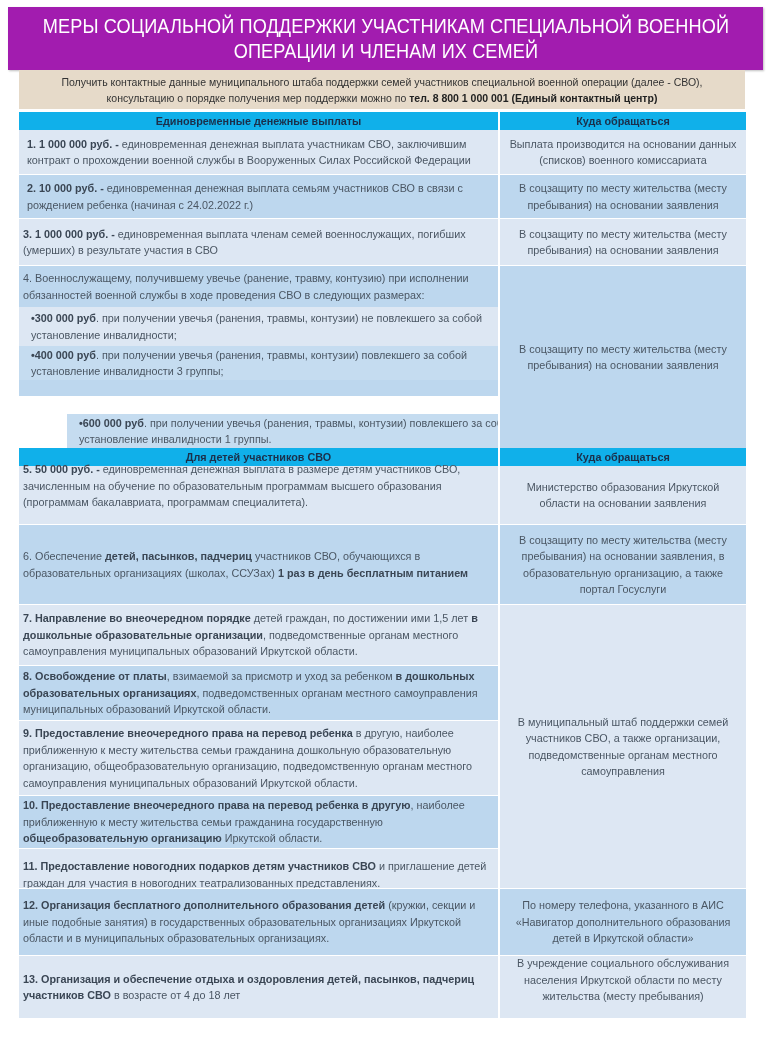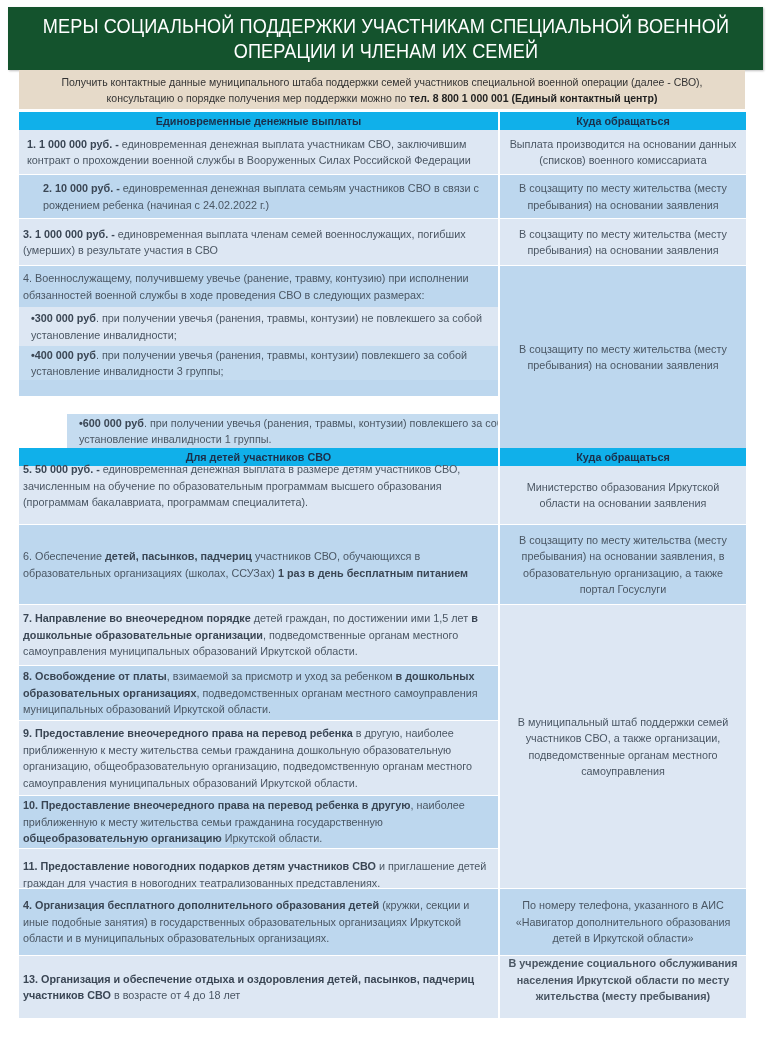--- a/index.html
+++ b/index.html
@@ -1,19 +1,19 @@
 <!DOCTYPE html>
 <html><head>
 <meta charset="utf-8">
 <style>
   html, body { margin: 0; padding: 0; background: #ffffff; }
   body { width: 768px; height: 1060px; position: relative; overflow: hidden;
          font-family: "Liberation Sans", sans-serif; color: #4a5663; }
   .banner { position: absolute; left: 8px; top: 7px; width: 755px; height: 63px;
-            background: #14532d; color: #ffffff; display: flex; align-items: center; justify-content: center;
+            background: #a21caf; color: #ffffff; display: flex; align-items: center; justify-content: center;
             text-align: center; font-family: "Liberation Sans", sans-serif; font-size: 19.5px; line-height: 25px;
             letter-spacing: 0.1px; box-shadow: 1px 1px 2px rgba(0,0,0,0.25); }
   .banner span { display: block; transform: scaleX(0.93); }
   .intro { position: absolute; left: 19px; top: 70px; width: 726px; height: 39px; background: #e6dac9;
            font-size: 10.5px; line-height: 16px; text-align: center; color: #333333;
            display: flex; flex-direction: column; justify-content: center; }
   .intro b { color: #222222; }
   .tbl { position: absolute; left: 19px; top: 112px; width: 727px; }
   .row { position: absolute; left: 0; width: 727px; display: flex; }
   .cell-l { position: absolute; left: 0; width: 479px; box-sizing: border-box; padding: 0 4px;
@@ -57,21 +57,21 @@
 
   <div class="row light" style="top:18px; height:44px;">
     <div class="cell-l light" style="height:44px;">
       <div style="padding-left:4px;"><b>1. 1 000 000 руб. -</b><span> единовременная денежная выплата участникам СВО, заключившим контракт о прохождении военной службы в Вооруженных Силах Российской Федерации</span></div>
     </div>
     <div class="cell-r light" style="height:44px;">Выплата производится на основании данных (списков) военного комиссариата</div>
   </div>
   <div class="hline" style="top:62px;"></div>
 
   <div class="row dark" style="top:63px; height:43px;">
-    <div class="cell-l dark" style="height:43px;margin-left:16px;">
+    <div class="cell-l dark" style="height:43px;">
       <div style="padding-left:4px;"><b>2. 10 000 руб. -</b><span> единовременная денежная выплата семьям участников СВО в связи с рождением ребенка (начиная с 24.02.2022 г.)</span></div>
     </div>
     <div class="cell-r dark" style="height:43px;">В соцзащиту по месту жительства (месту пребывания) на основании заявления</div>
   </div>
   <div class="hline" style="top:106px;"></div>
 
   <div class="row light" style="top:107px; height:46px;">
     <div class="cell-l light" style="height:46px;">
       <div><b>3. 1 000 000 руб. -</b><span> единовременная выплата членам семей военнослужащих, погибших (умерших) в результате участия в СВО</span></div>
     </div>
@@ -129,27 +129,27 @@
     </div>
     <div class="cell-l light" style="top:244px; height:51px;">
       <div><b>11. Предоставление новогодних подарков детям участников СВО</b><span> и приглашение детей граждан для участия в новогодних театрализованных представлениях.</span></div>
     </div>
     <div class="cell-r light" style="top:0; height:283px;">В муниципальный штаб поддержки семей участников СВО, а также организации, подведомственные органам местного самоуправления</div>
   </div>
   <div class="hline" style="top:776px;"></div>
 
   <div class="row dark" style="top:777px; height:66px;">
     <div class="cell-l dark" style="height:66px;">
-      <div><b>4. Организация бесплатного дополнительного образования детей</b><span> (кружки, секции и иные подобные занятия) в государственных образовательных организациях Иркутской области и в муниципальных образовательных организациях.</span></div>
+      <div><b>12. Организация бесплатного дополнительного образования детей</b><span> (кружки, секции и иные подобные занятия) в государственных образовательных организациях Иркутской области и в муниципальных образовательных организациях.</span></div>
     </div>
     <div class="cell-r dark" style="height:66px;">По номеру телефона, указанного в АИС «Навигатор дополнительного образования детей в Иркутской области»</div>
   </div>
   <div class="hline" style="top:843px;"></div>
 
   <div class="row light" style="top:844px; height:62px;">
     <div class="cell-l light" style="height:62px;">
       <div><b>13. Организация и обеспечение отдыха и оздоровления детей, пасынков, падчериц участников СВО</b><span> в возрасте от 4 до 18 лет</span></div>
     </div>
-    <div class="cell-r light" style="height:48px;font-weight:bold;">В учреждение социального обслуживания населения Иркутской области по месту жительства (месту пребывания)</div>
+    <div class="cell-r light" style="height:48px;">В учреждение социального обслуживания населения Иркутской области по месту жительства (месту пребывания)</div>
   </div>
 
   <div class="sep" style="top:0; height:906px;"></div>
 </div>
 
 </body></html>

